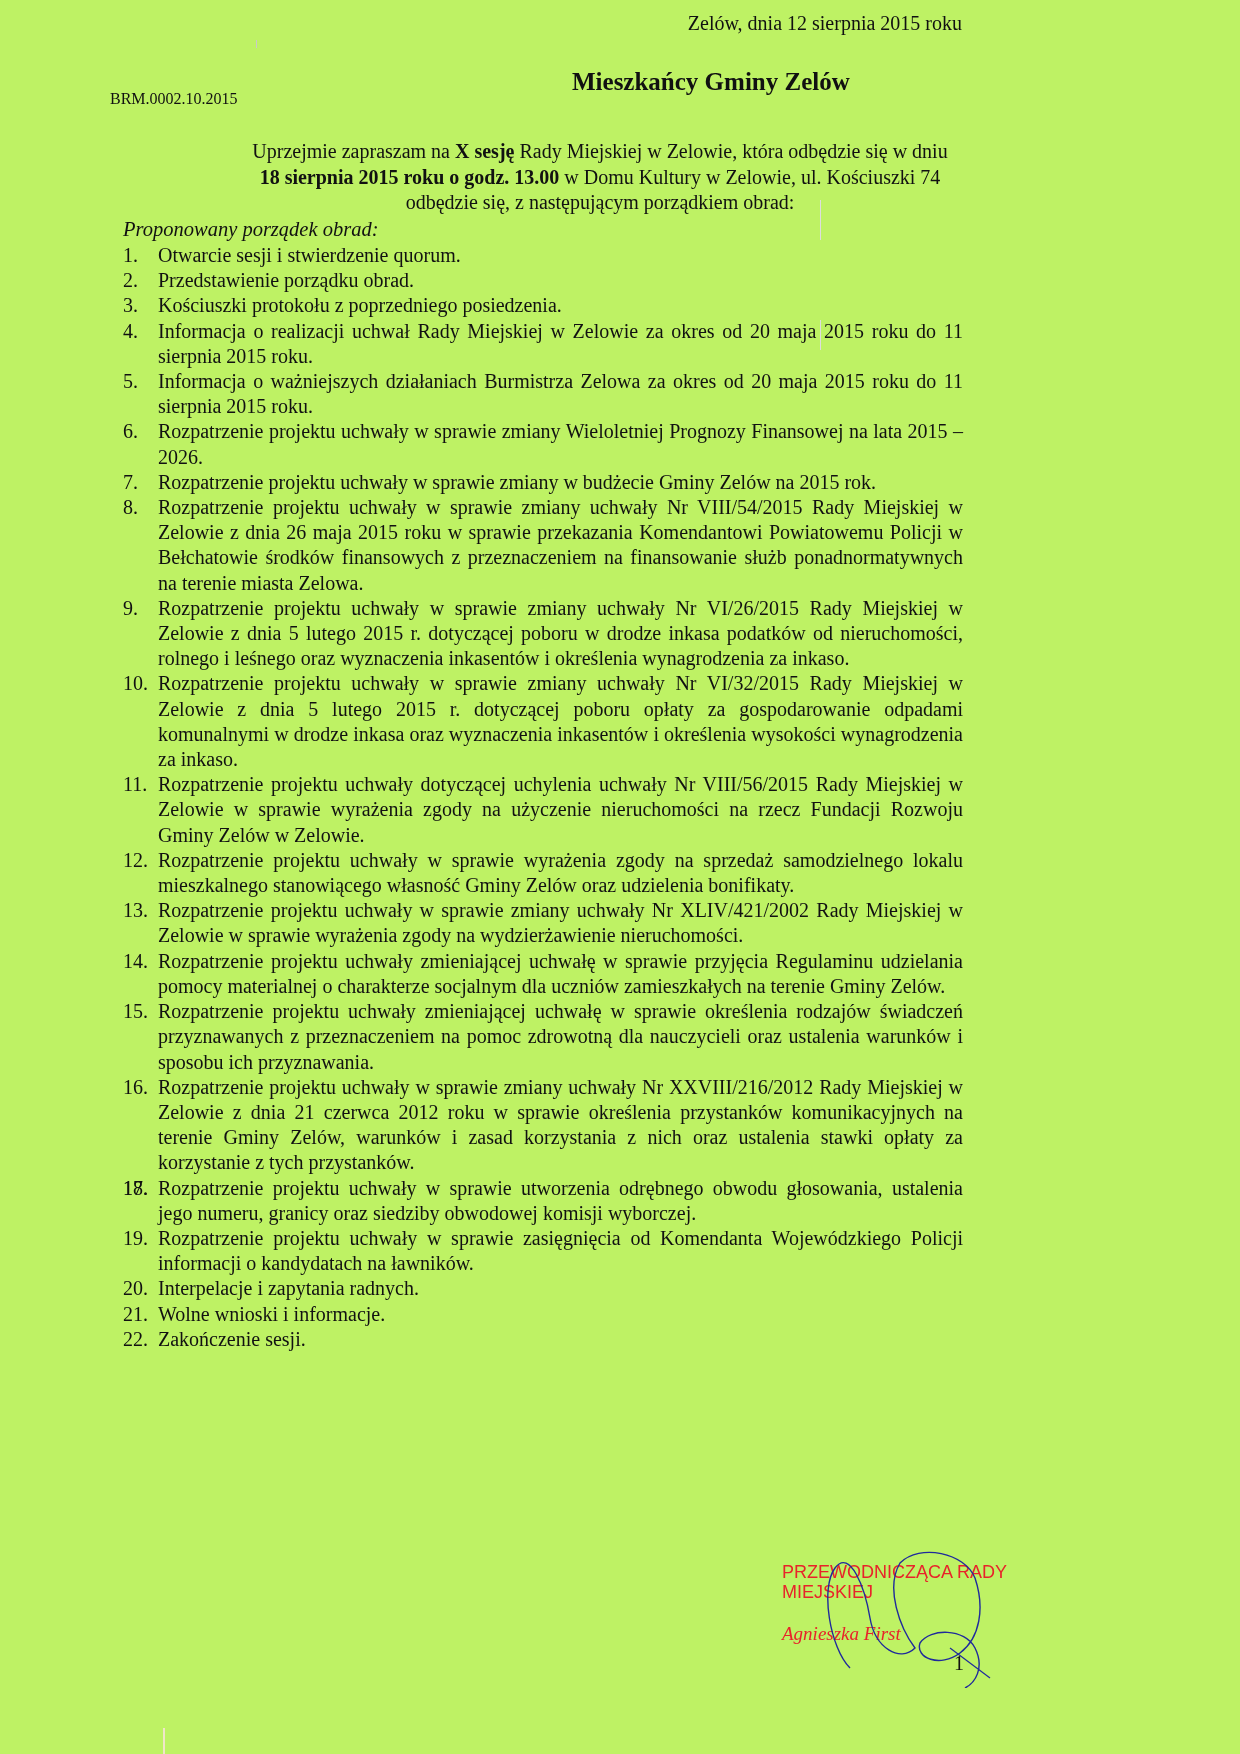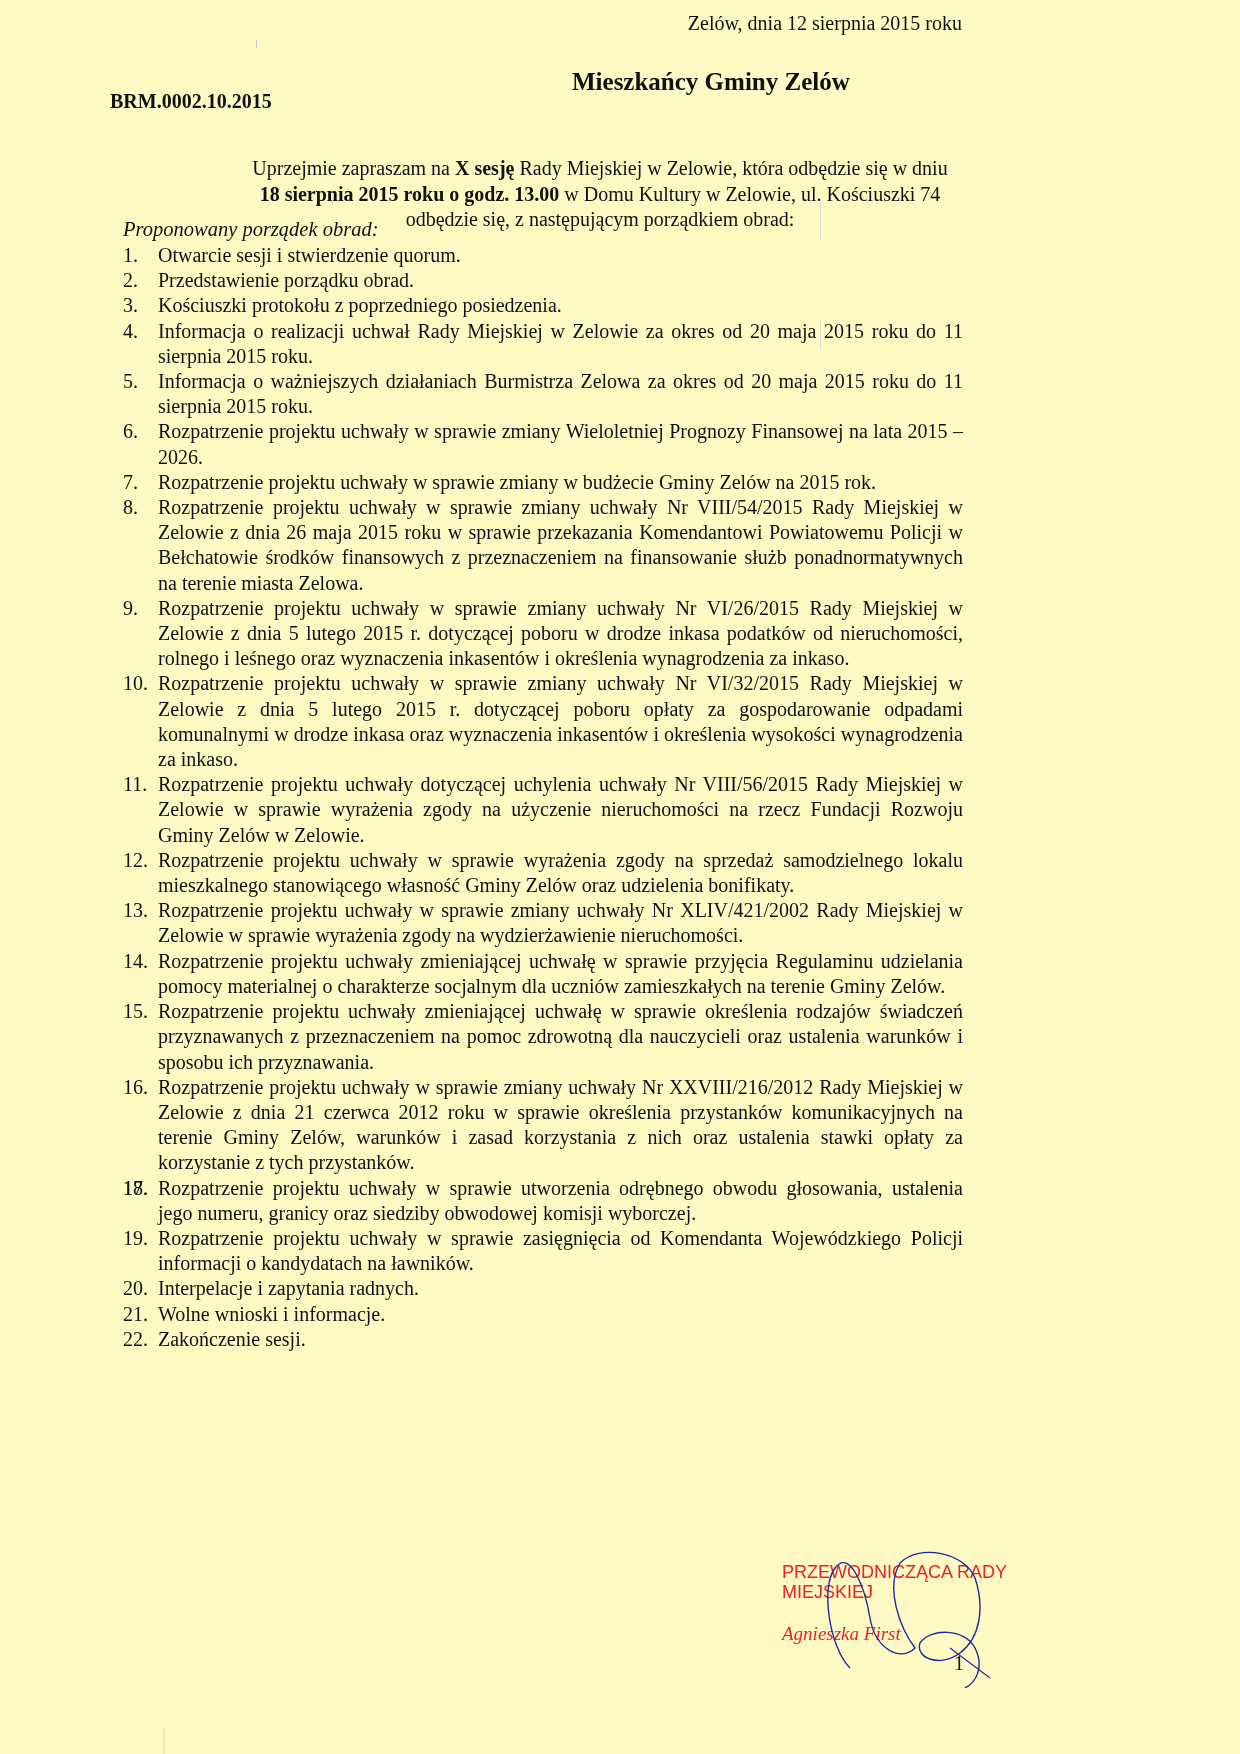--- a/index.html
+++ b/index.html
@@ -1,25 +1,25 @@
 <!DOCTYPE html>
 <html><head>
 <meta charset="utf-8">
 <style>
   html, body { margin: 0; padding: 0; background: #ffffff; }
   body {
     width: 1240px; height: 1754px; position: relative; overflow: hidden;
     font-family: "Liberation Serif", serif; color: #111111;
   }
-  .page { position: absolute; left: 0; top: 0; width: 1240px; height: 1754px; background: #fef9c3; }
+  .page { position: absolute; left: 0; top: 0; width: 1240px; height: 1754px; background: #bef264; }
   .abs { position: absolute; }
   .date { top: 12px; right: 278px; font-size: 20px; }
   .recipient { top: 68px; left: 572px; font-size: 25px; font-weight: bold; }
-  .ref { top: 90px; left: 110px; font-size: 20px; font-weight: bold; }
-  .intro { top: 156px; left: 120px; width: 960px; text-align: center; font-size: 20px; line-height: 25.5px; }
+  .ref { top: 90px; left: 110px; font-size: 16px; }
+  .intro { top: 139px; left: 120px; width: 960px; text-align: center; font-size: 20px; line-height: 25.5px; }
   .intro b { font-weight: bold; }
   .agenda-title { top: 218px; left: 123px; font-size: 20.5px; font-weight: normal; font-style: italic; }
   .agenda { top: 243px; left: 123px; width: 840px; font-size: 20px; line-height: 25.2px; margin: 0; padding: 0; list-style: none; }
   .agenda li { position: relative; padding-left: 35px; text-align: justify; }
   .agenda li .num { position: absolute; left: 0; top: 0; }
   .stamp { top: 1562px; left: 782px; width: 270px; text-align: left; color: #e8232a; font-family: "Liberation Sans", sans-serif; font-size: 18px; line-height: 20px; }
   .stamp .name { font-family: "Liberation Serif", serif; font-style: italic; font-size: 19px; margin-top: 22px; }
   .sig { top: 1548px; left: 790px; width: 240px; height: 140px; pointer-events: none; }
   .pagenum { top: 1652px; left: 954px; font-size: 20px; }
   .speck { position: absolute; background: #c9c9c9; width: 1px; }

